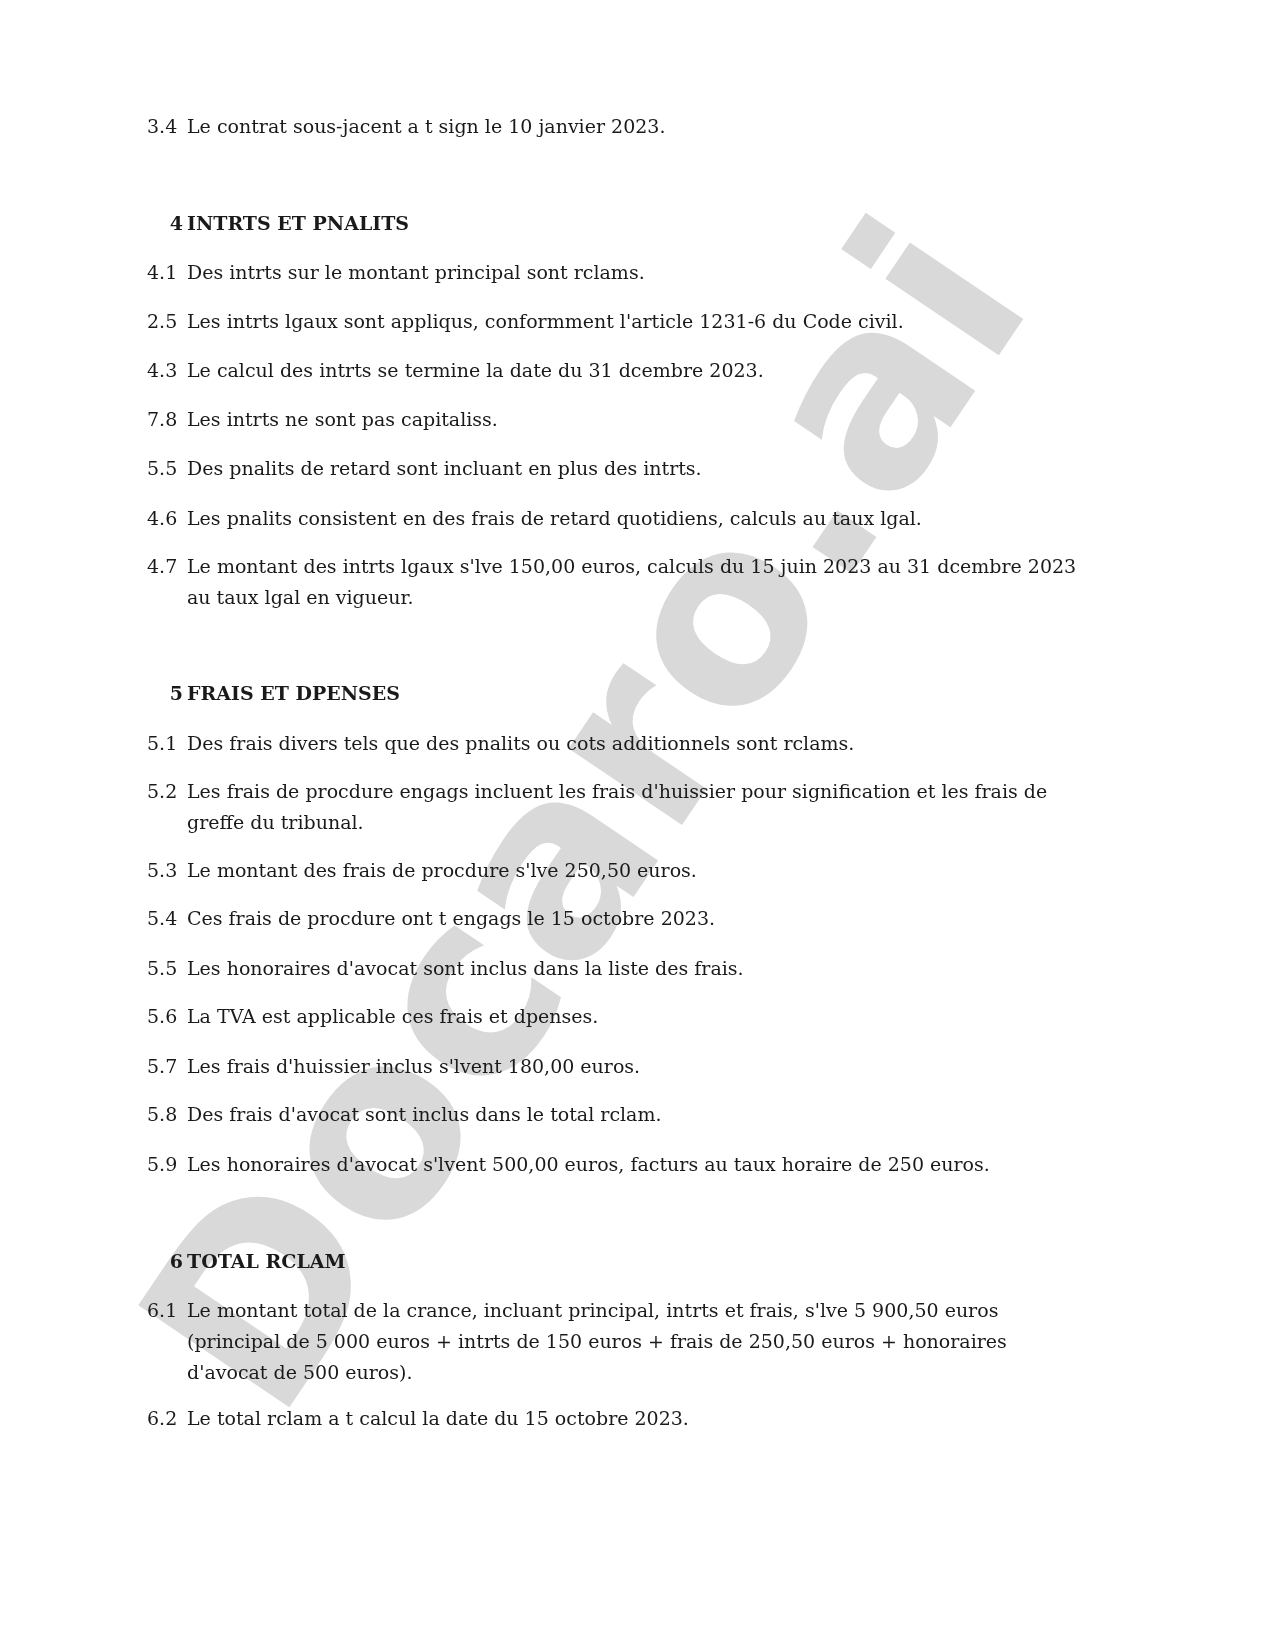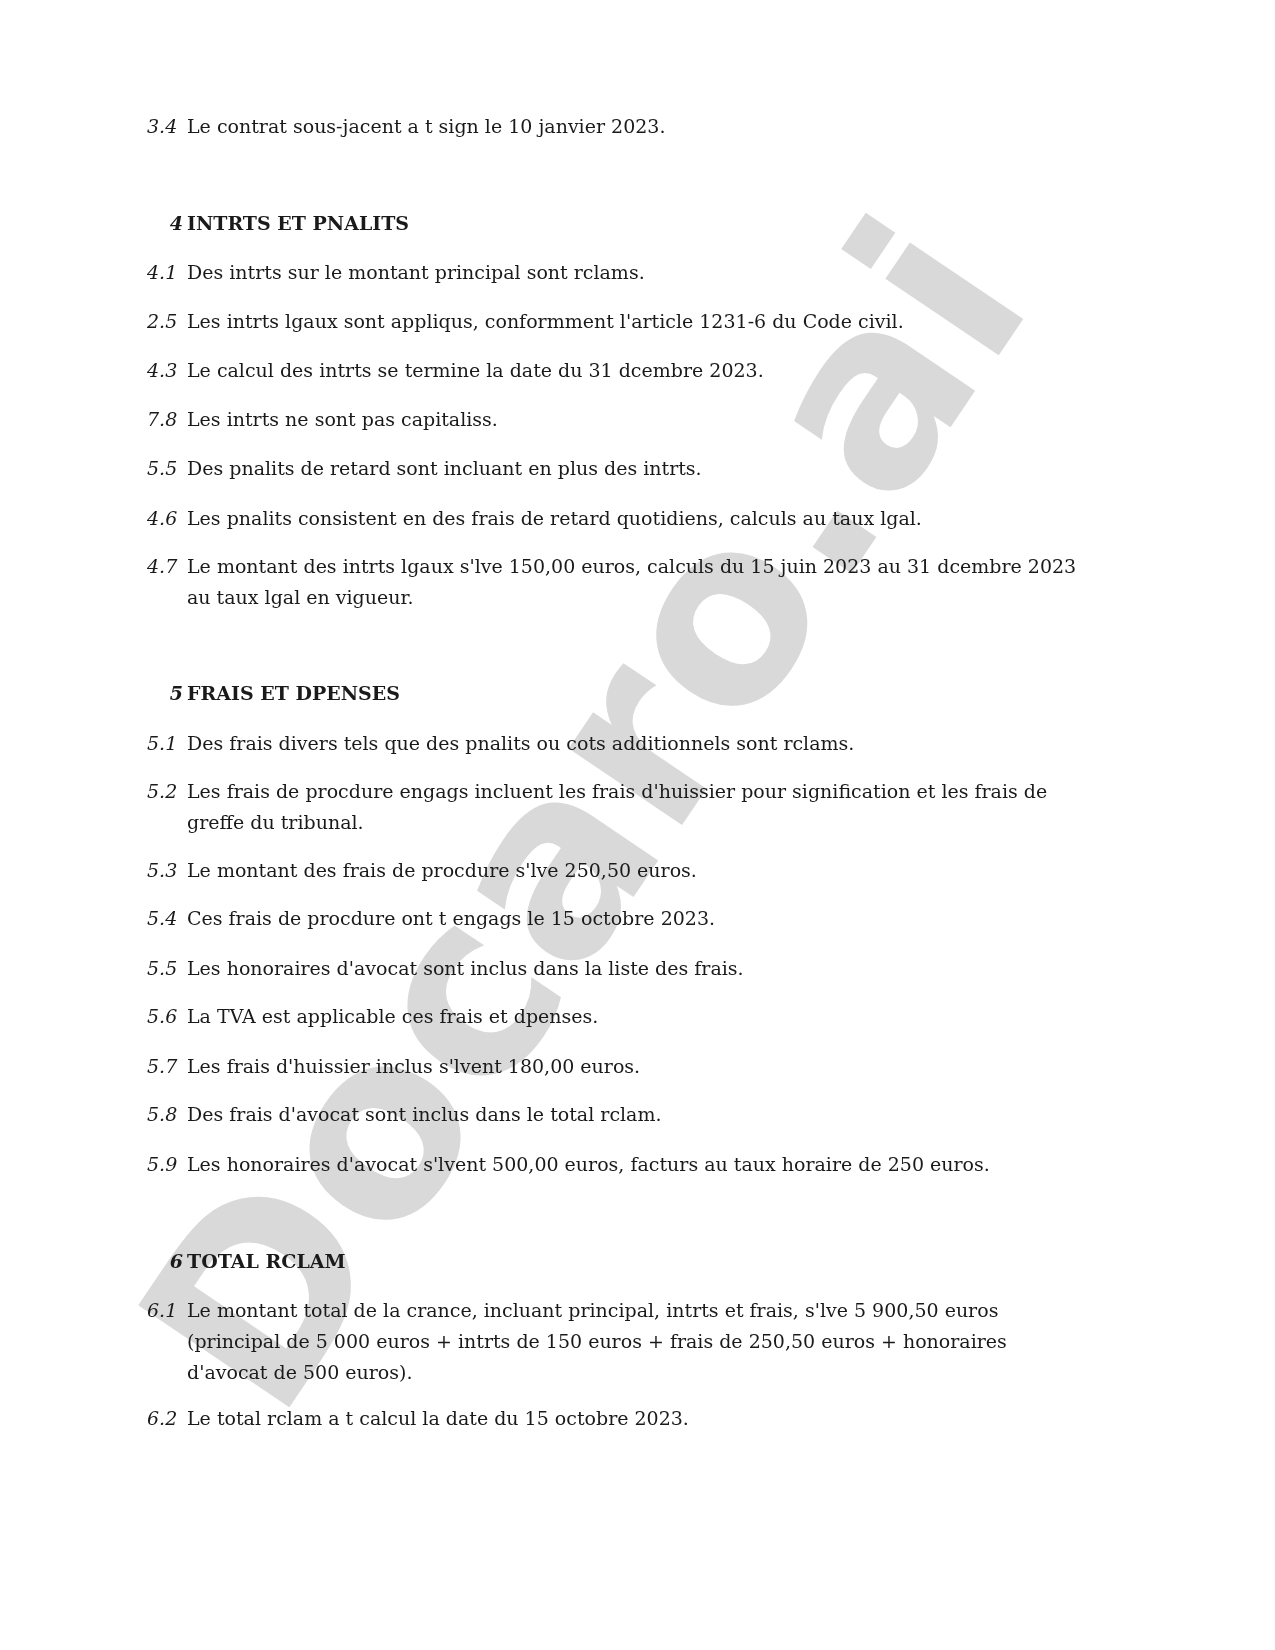--- a/index.html
+++ b/index.html
@@ -47,21 +47,20 @@
       left: 0;
       width: 1275px;
       font-size: 19px;
       line-height: 31px;
     }
     .num {
       position: absolute;
       left: 147px;
       width: 40px;
       text-align: left;
-      font-style: italic;
     }
     .text {
       position: absolute;
       left: 187px;
       width: 890px;
     }
     .heading .num {
       left: 147px;
       width: 36px;
       text-align: right;

